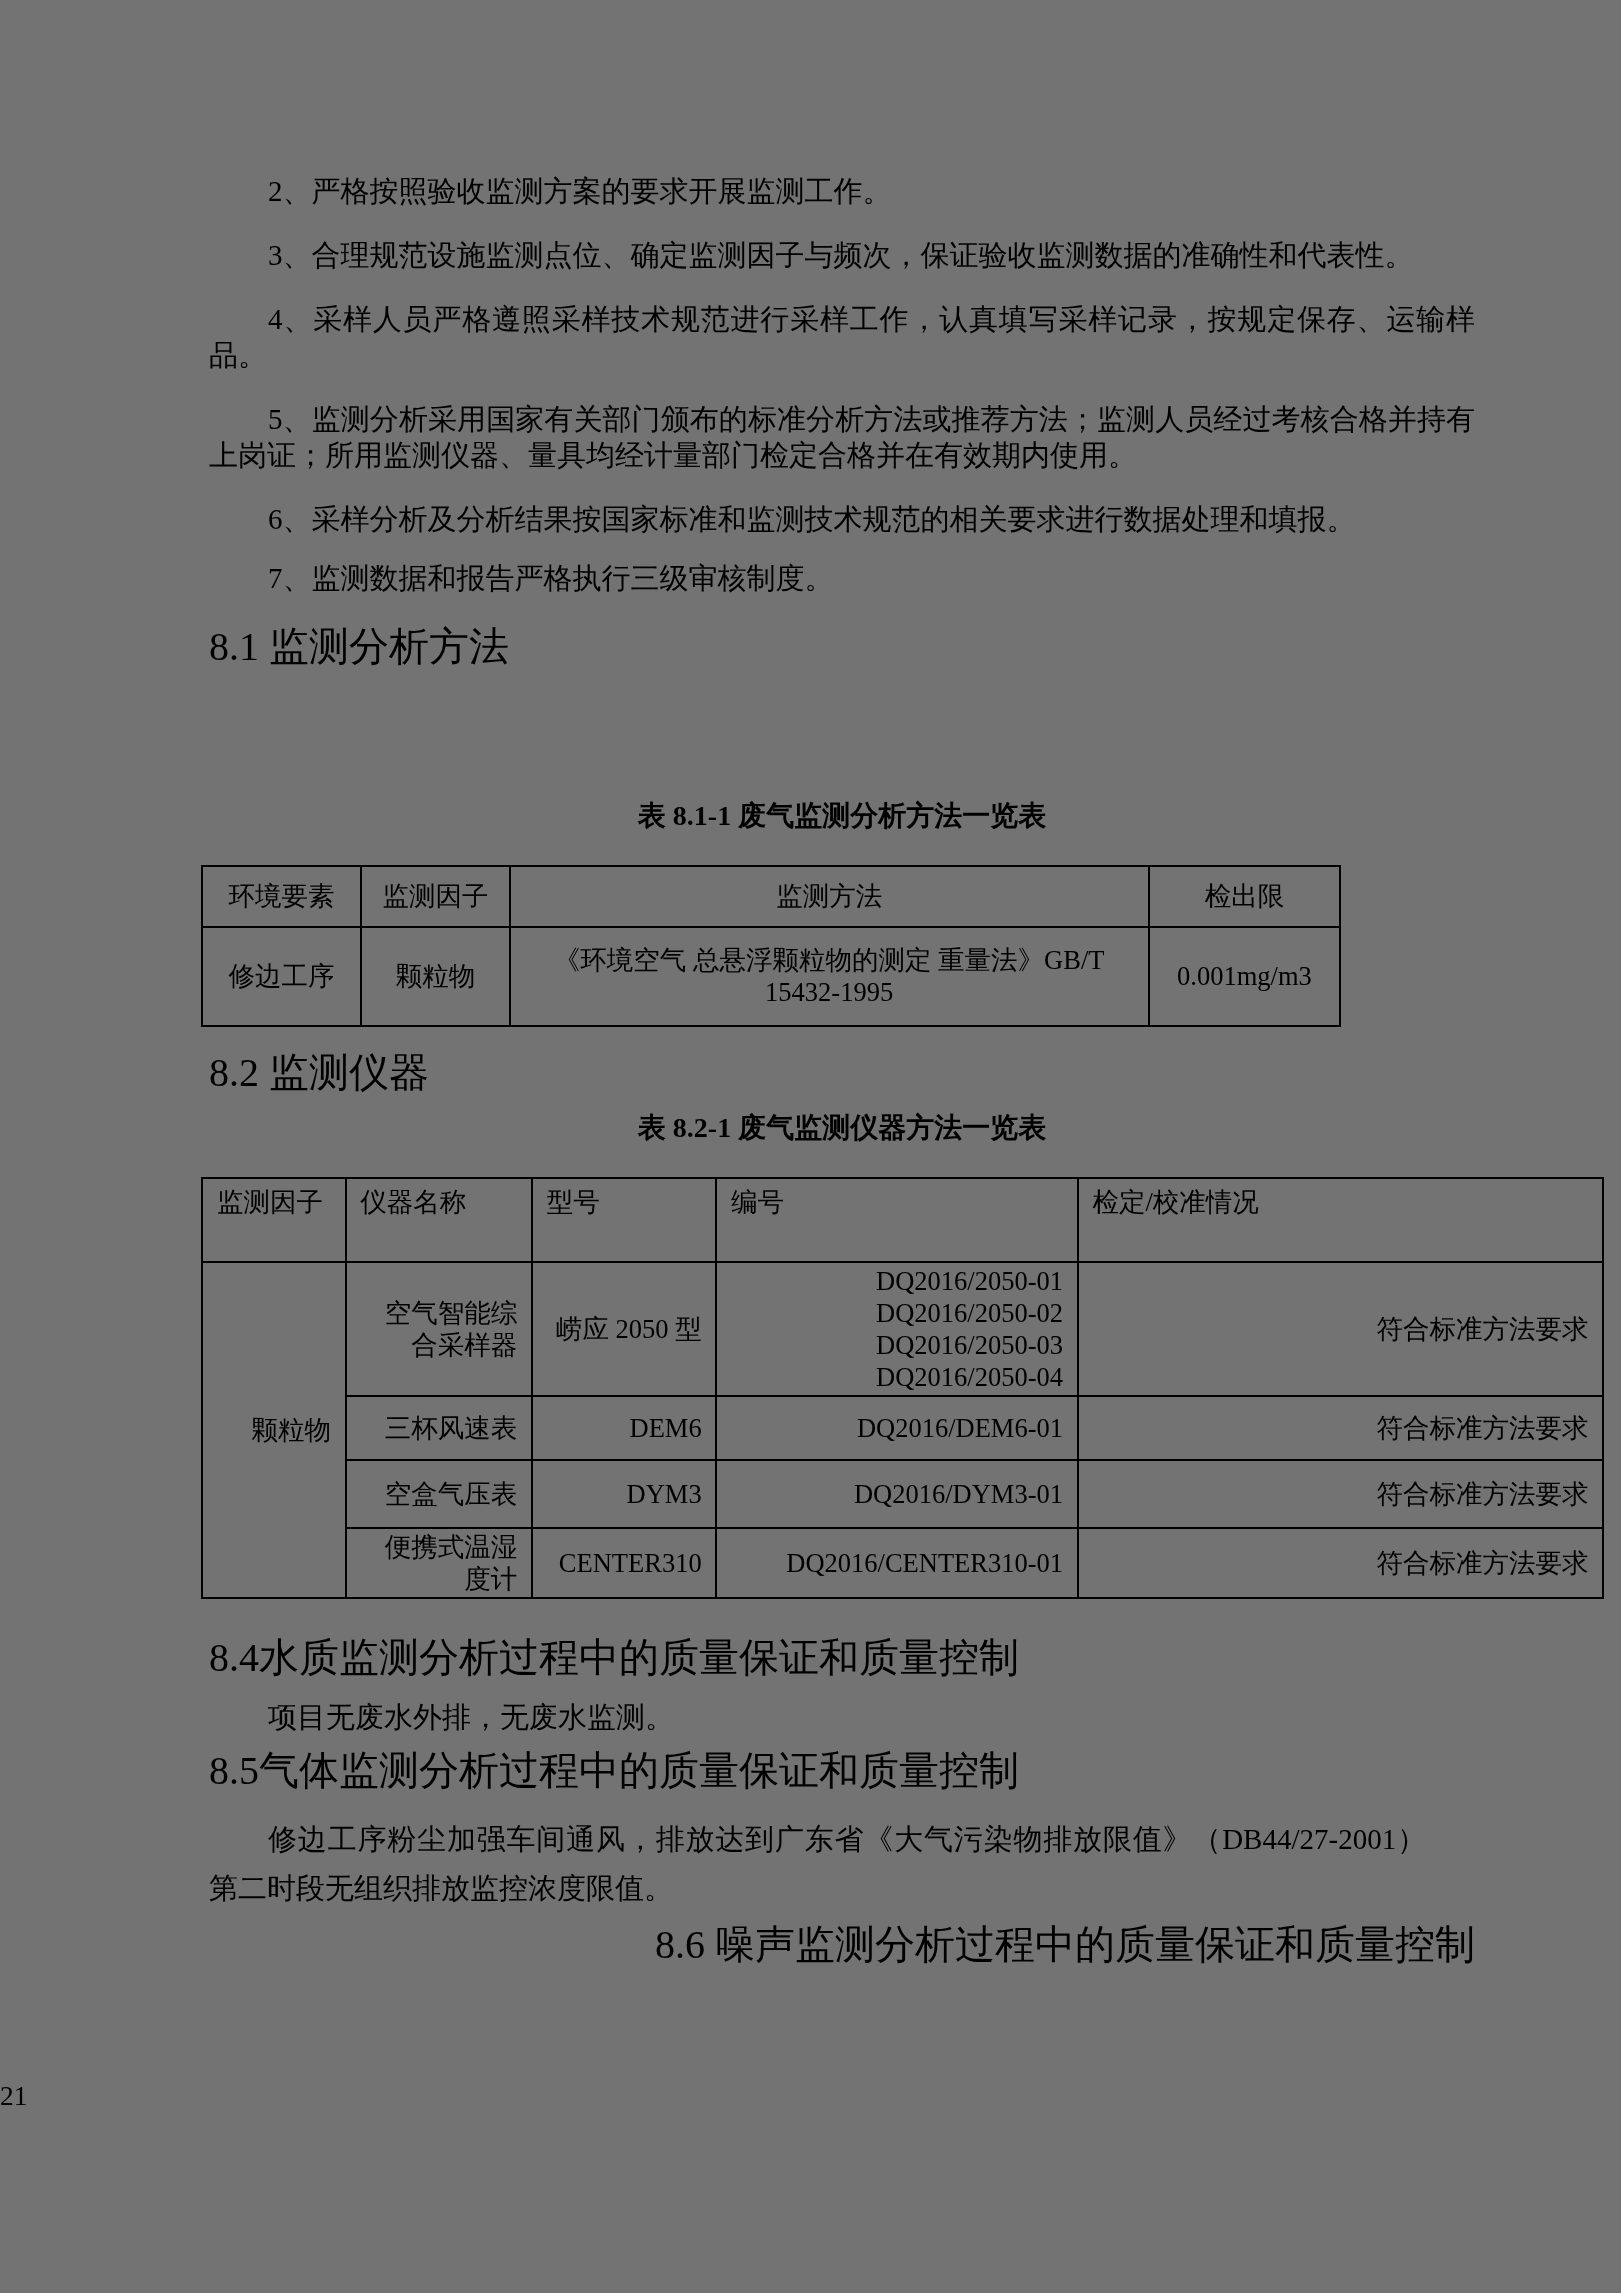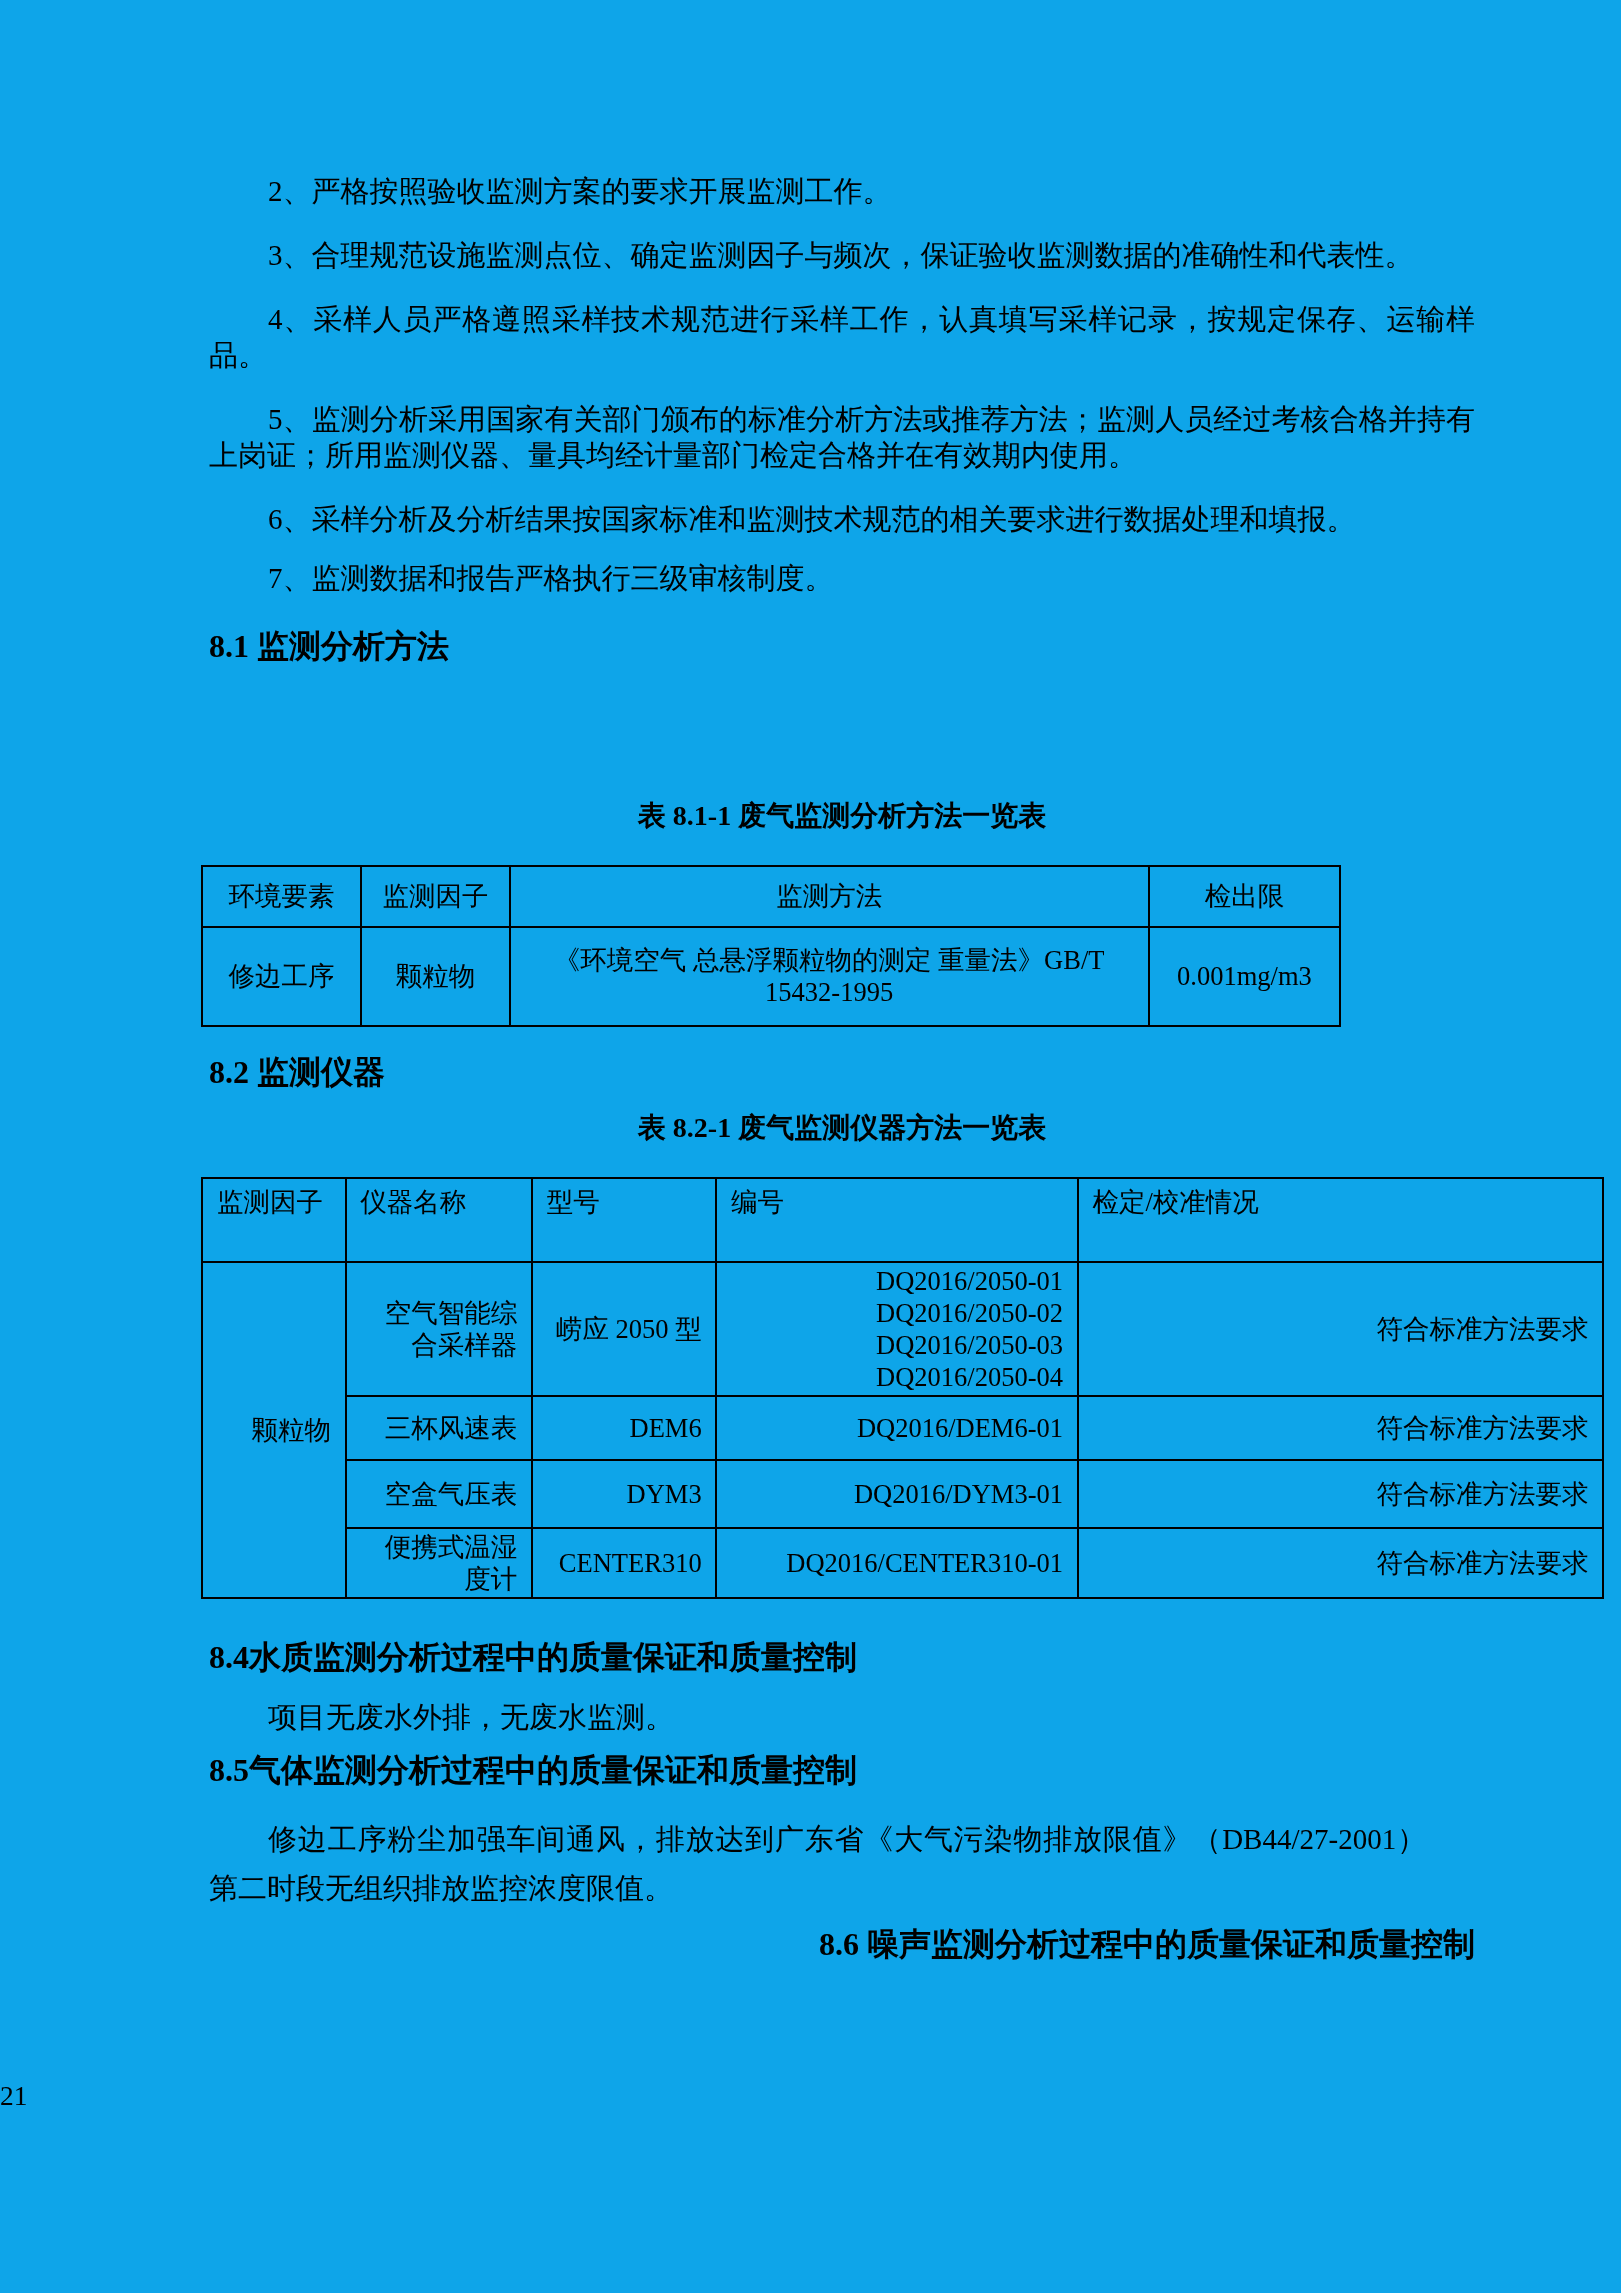--- a/index.html
+++ b/index.html
@@ -1,41 +1,41 @@
 <!DOCTYPE html>
 <html><head>
 <meta charset="utf-8">
 <style>
   html,body { margin:0; padding:0; background:#e8e8e8; }
   .page {
     position:relative;
     width:1621px; height:2294px;
     margin:0 auto;
-    background:#0ea5e9;
+    background:#737373;
     font-family:"Liberation Serif","DejaVu Serif",serif;
     color:#000000;
     overflow:hidden;
   }
   .content {
     box-sizing:border-box;
     width:100%;
     padding:173px 146px 0 209px;
   }
   .para {
     font-size:29px;
     line-height:36px;
     text-indent:59px;
     margin:28px 0 0 0;
     text-align:justify;
   }
   .para.first { margin-top:0; }
   .para.tight { margin-top:22.5px; }
   .heading {
-    font-size:32px;
-    font-weight:bold;
+    font-size:40px;
+    font-weight:normal;
     line-height:39px;
     margin:31px 0 0 0;
   }
   .heading.h81 { margin-top:31px; }
   .heading.h82 { margin-top:26.5px; }
   .heading.h84 { margin-top:39px; }
   .heading.h85 { margin-top:15.7px; }
   .heading.h86 { margin-top:12px;text-align:right; }
   .table-caption {
     font-size:28px;

